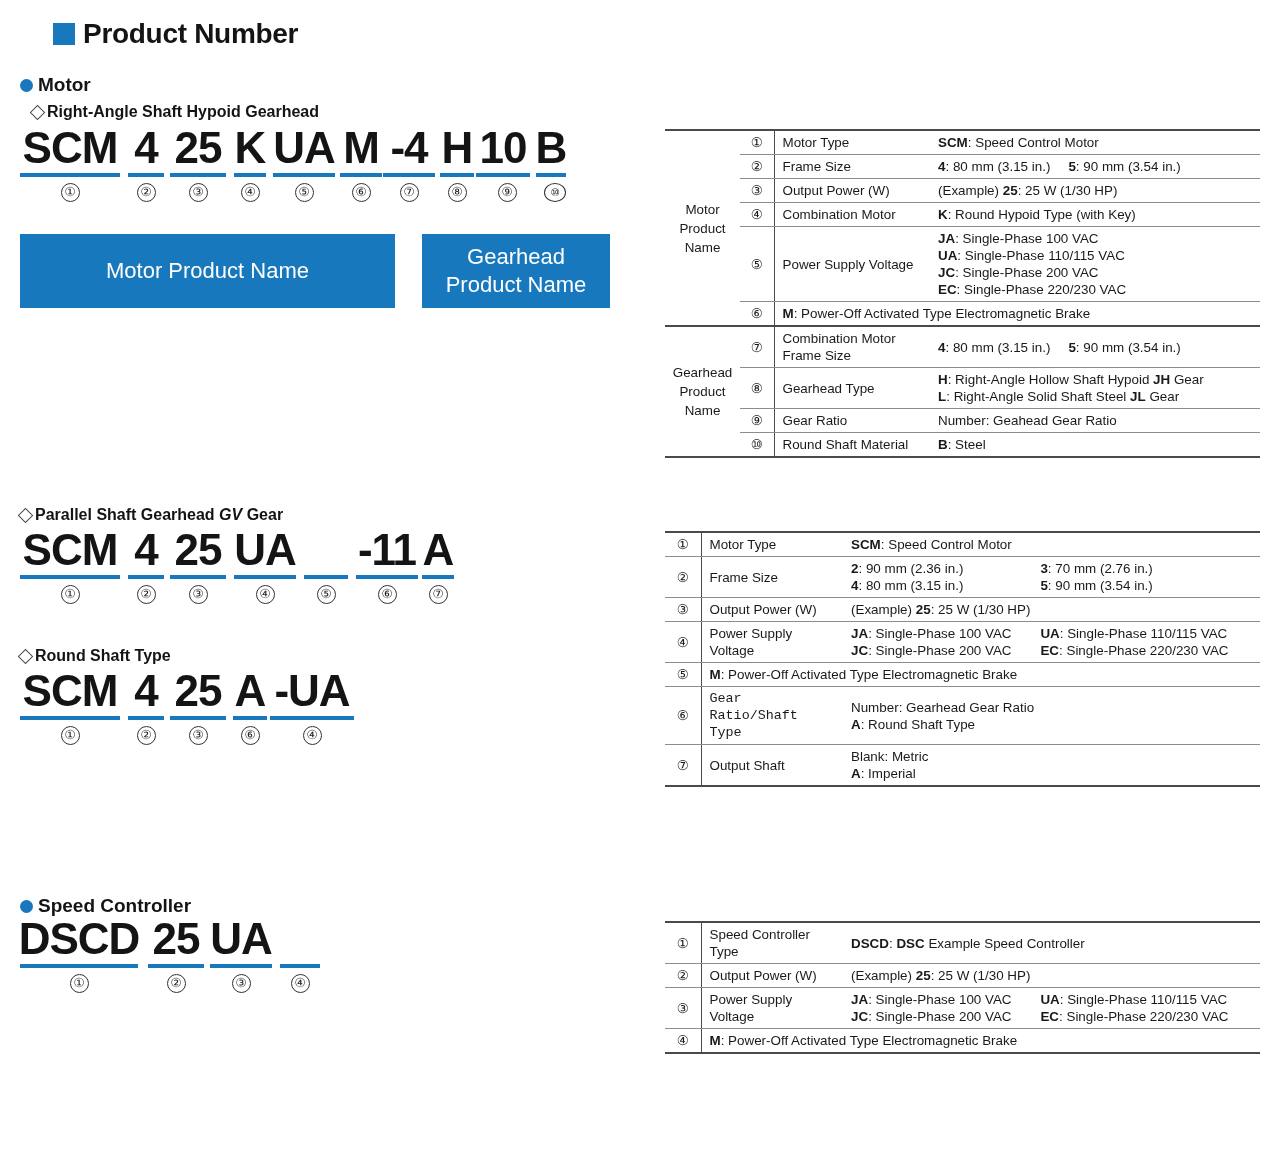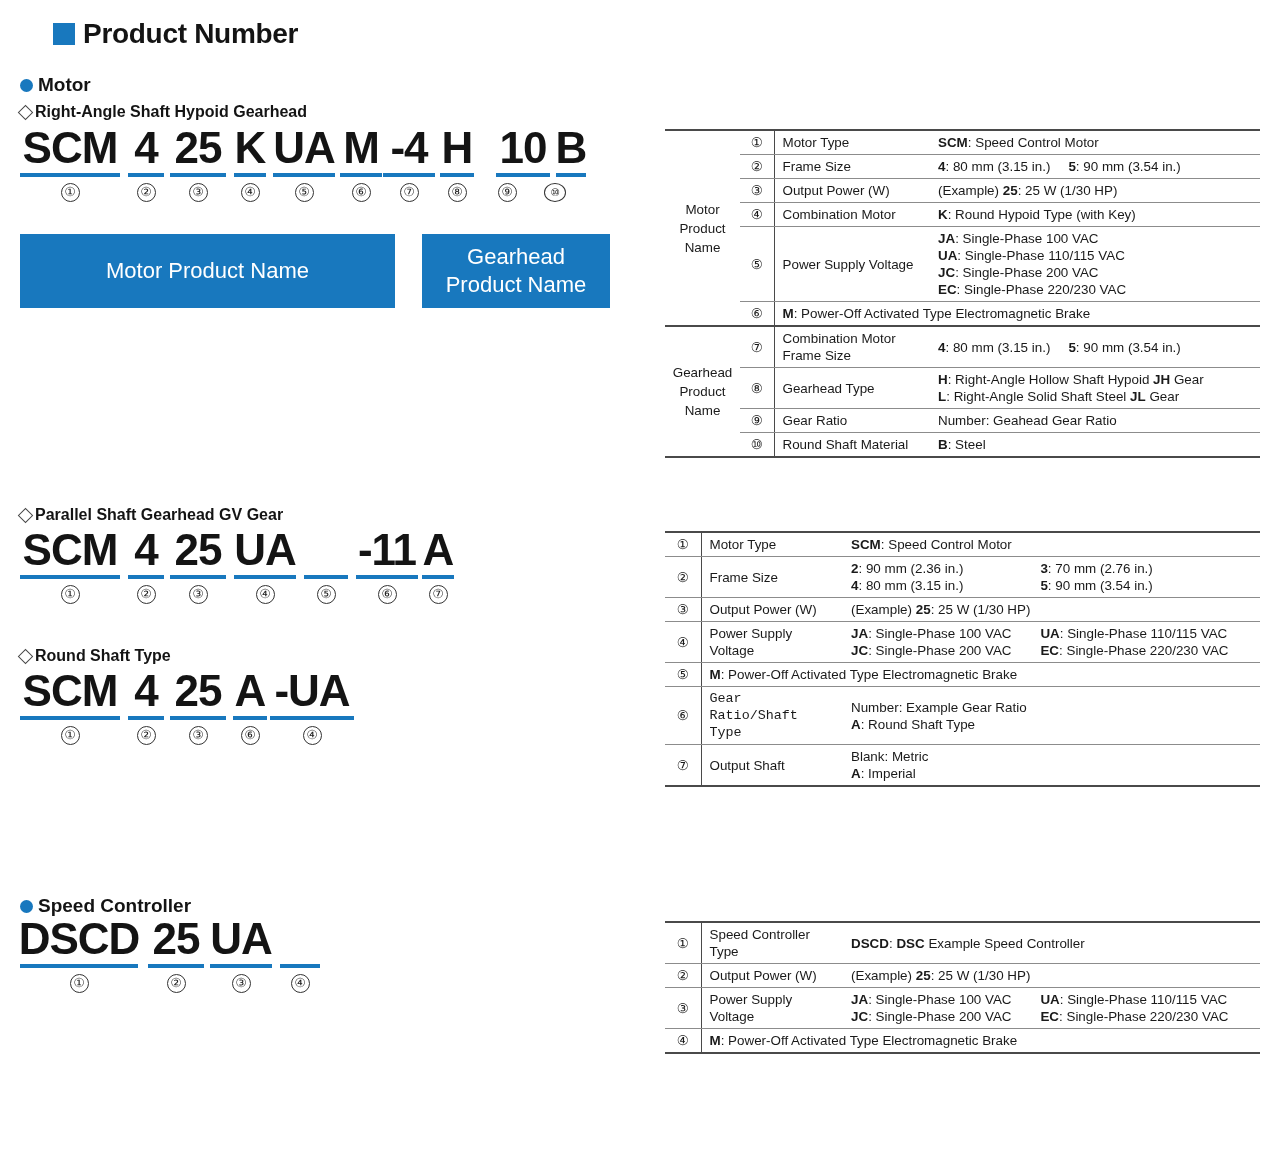--- a/index.html
+++ b/index.html
@@ -33,21 +33,21 @@
     width: 13px; height: 13px; border-radius: 50%; background: #1878be; display:block;
   }
   .h2-text { font-size: 19px; font-weight: bold; color: #141414; }
 
   .h3-row { display: flex; align-items: center; gap: 4px; }
   .h3-diamond {
     width: 11px; height: 11px; border: 1.6px solid #4a4a4a;
     transform: rotate(45deg); display:block; box-sizing: border-box;
   }
   .h3-text { font-size: 16px; font-weight: bold; color: #141414; }
-  .h3-text .reg { font-weight: bold; }
+  .h3-text .reg { font-weight: bold; font-style: italic; }
 
   
   .pn {
     display: flex; align-items: flex-end;
   }
   .pn-seg { display: flex; flex-direction: column; align-items: center; }
   .pn-chars {
     font-size: 44px; font-weight: bold; line-height: 48px;
     letter-spacing: -1px; color: #141414; white-space: pre;
   }
@@ -114,21 +114,21 @@
 <div class="abs h1-row">
   <span class="h1-square"></span>
   <span class="h1-text">Product Number</span>
 </div>
 
 <div class="abs h2-row" style="left:20px; top:74px;">
   <span class="h2-dot"></span>
   <span class="h2-text">Motor</span>
 </div>
 
-<div class="abs h3-row" style="left:20px; top:103px;">
+<div class="abs h3-row" style="left:32px; top:103px;">
   <span class="h3-diamond"></span>
   <span class="h3-text">Right-Angle Shaft Hypoid Gearhead</span>
 </div>
 
 <div class="abs" style="left:20px; top:124px;">
   <div class="pn">
     <div class="pn-seg" style="width:100px;">
       <div class="pn-chars">SCM</div>
       <div class="pn-rule"></div>
     </div>
@@ -153,21 +153,21 @@
       <div class="pn-rule"></div>
     </div>
     <div class="pn-seg" style="width:52px; margin-left:1px;">
       <div class="pn-chars">-4</div>
       <div class="pn-rule"></div>
     </div>
     <div class="pn-seg" style="width:34px; margin-left:5px;">
       <div class="pn-chars">H</div>
       <div class="pn-rule"></div>
     </div>
-    <div class="pn-seg" style="width:54px; margin-left:22px;">
+    <div class="pn-seg" style="width:54px; margin-left:2px;">
       <div class="pn-chars">10</div>
       <div class="pn-rule"></div>
     </div>
     <div class="pn-seg" style="width:30px; margin-left:6px;">
       <div class="pn-chars">B</div>
       <div class="pn-rule"></div>
     </div>
   </div>
   <div class="pn-nums">
     <div class="pn-num" style="width:100px;">
@@ -482,21 +482,21 @@
     </tr>
     <tr>
       <td class="idx">⑤</td>
       <td class="val" colspan="2"><b>M</b><span>: Power-Off Activated Type Electromagnetic Brake</span></td>
     </tr>
     <tr>
       <td class="idx">⑥</td>
       <td class="label" style="white-space:pre-line;font-family:Liberation Mono, monospace;">Gear Ratio/Shaft
 Type</td>
       <td class="val">
-        <div><span>Number: Example Gear Ratio</span></div>
+        <div><span>Number: Gearhead Gear Ratio</span></div>
         <div><b>A</b><span>: Round Shaft Type</span></div>
       </td>
     </tr>
     <tr class="thickBot">
       <td class="idx">⑦</td>
       <td class="label">Output Shaft</td>
       <td class="val">
         <div><span>Blank: Metric</span></div>
         <div><b>A</b><span>: Imperial</span></div>
       </td>

